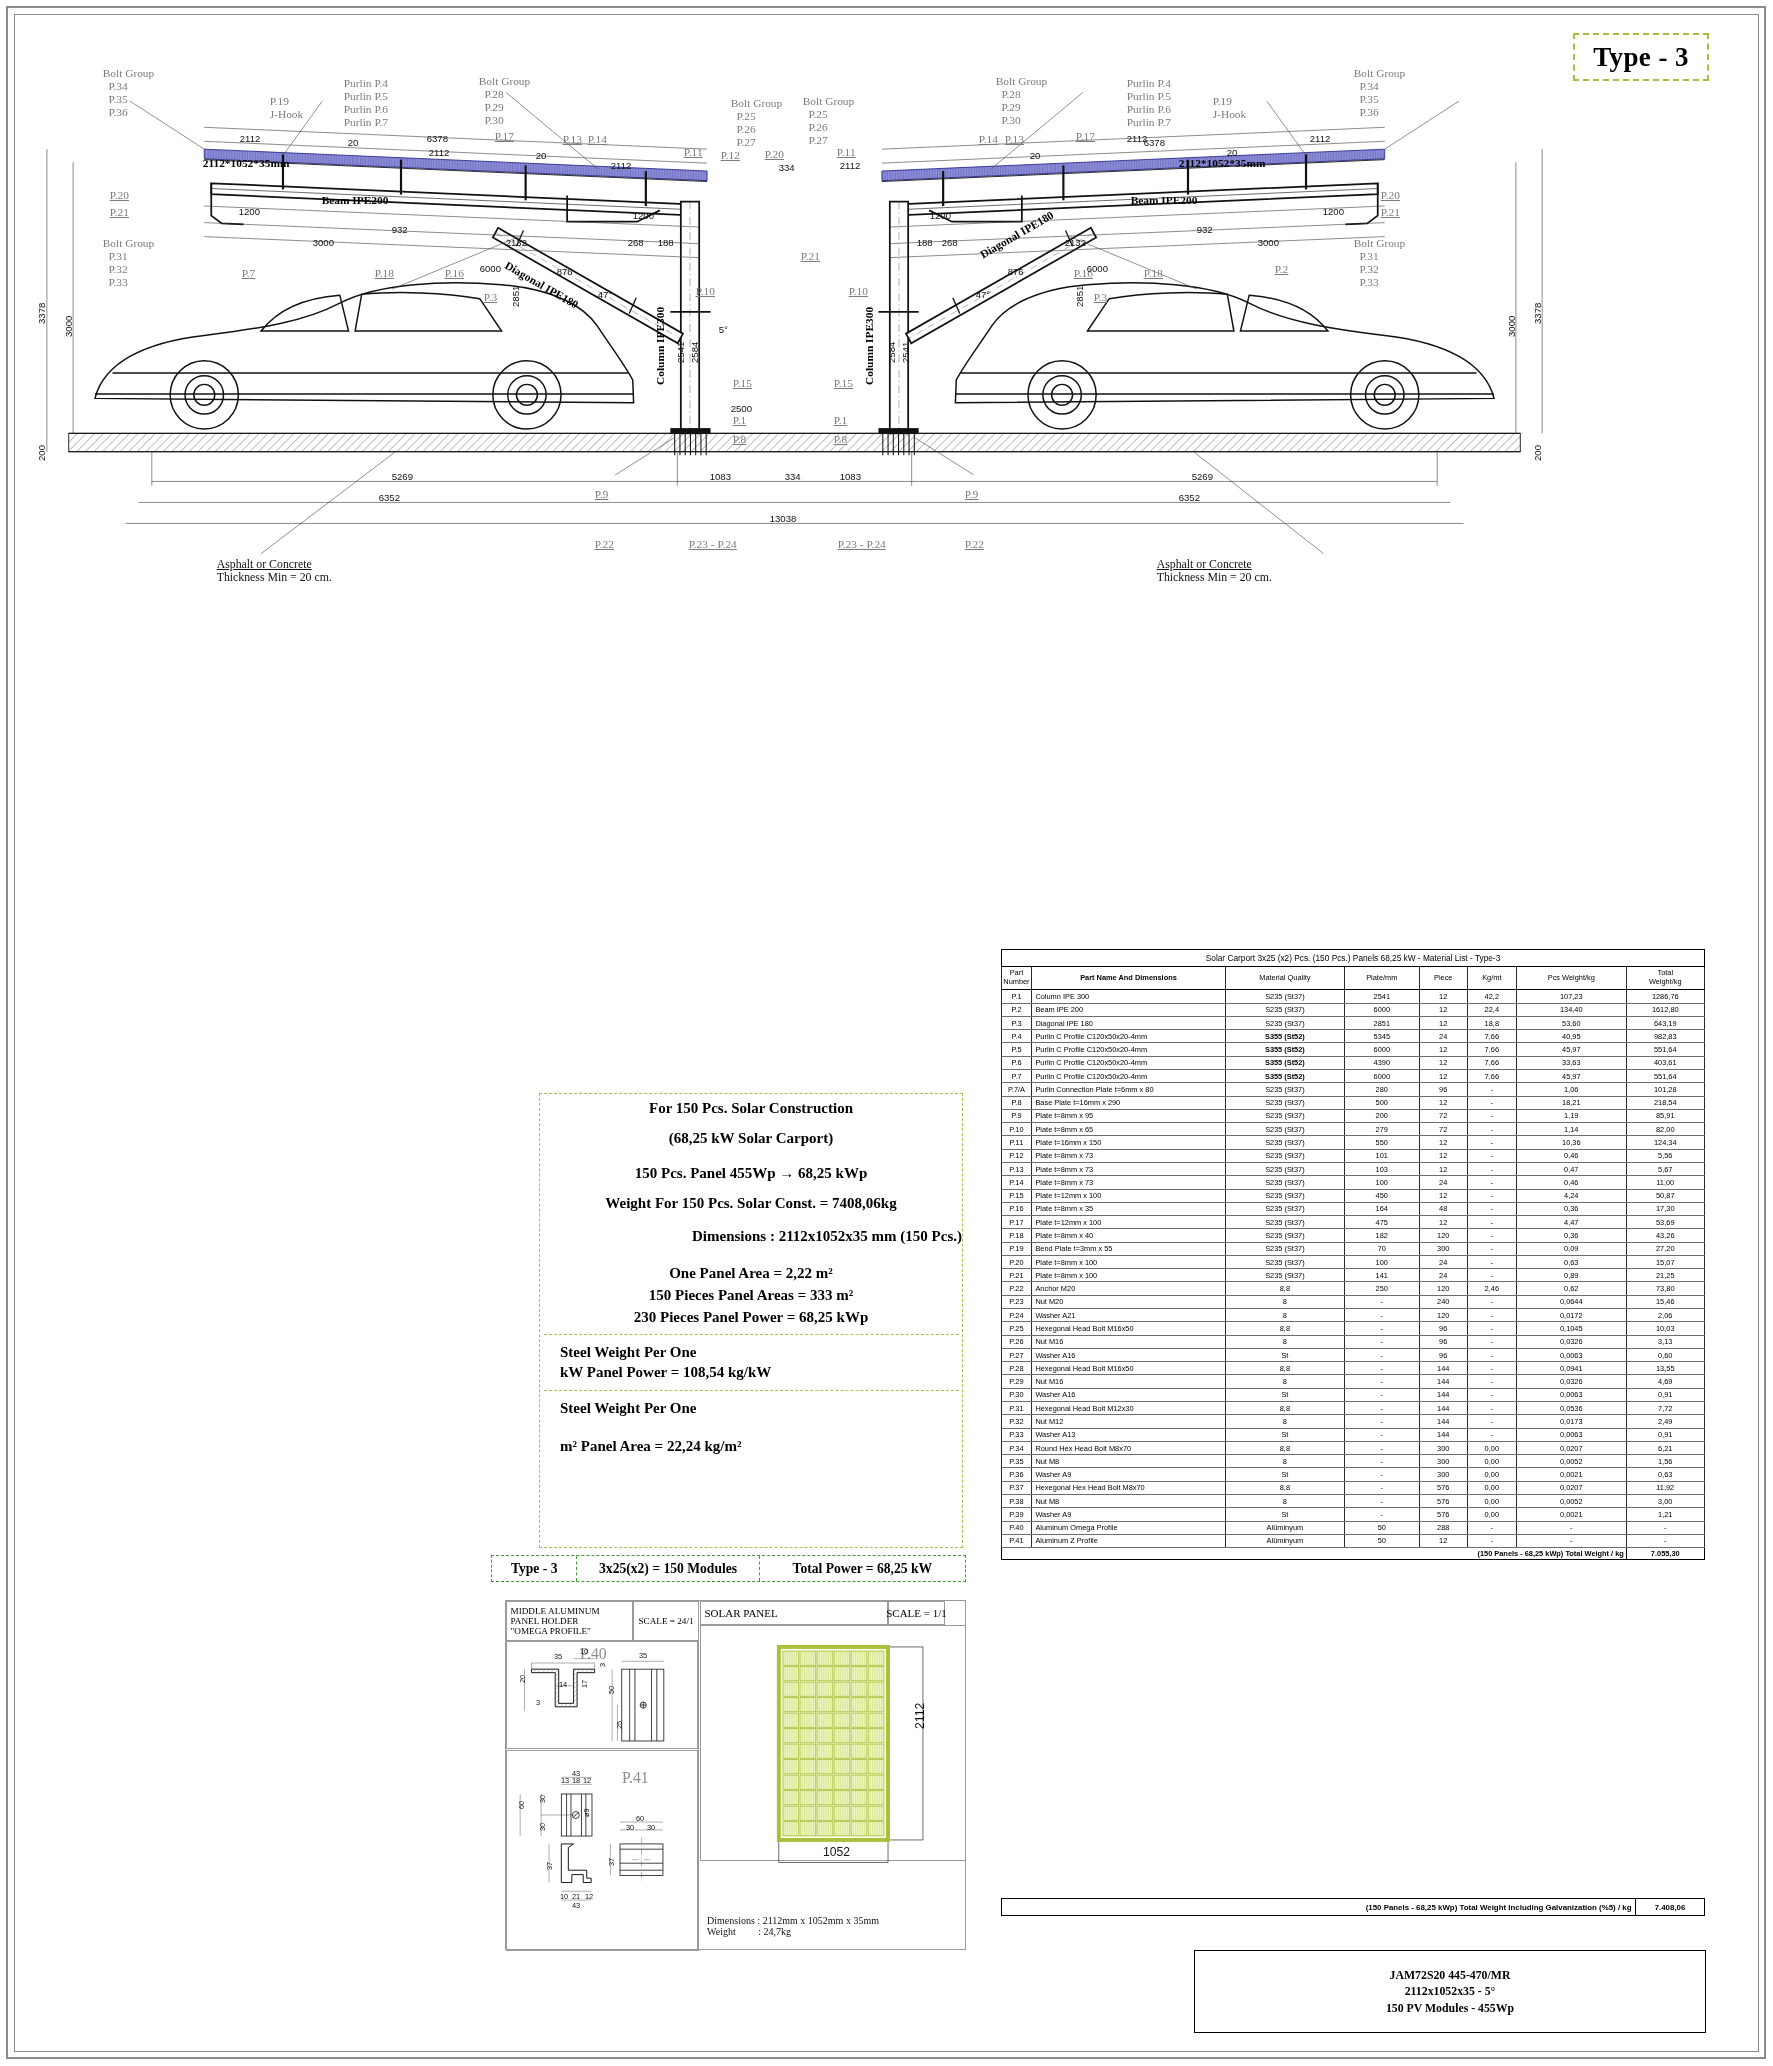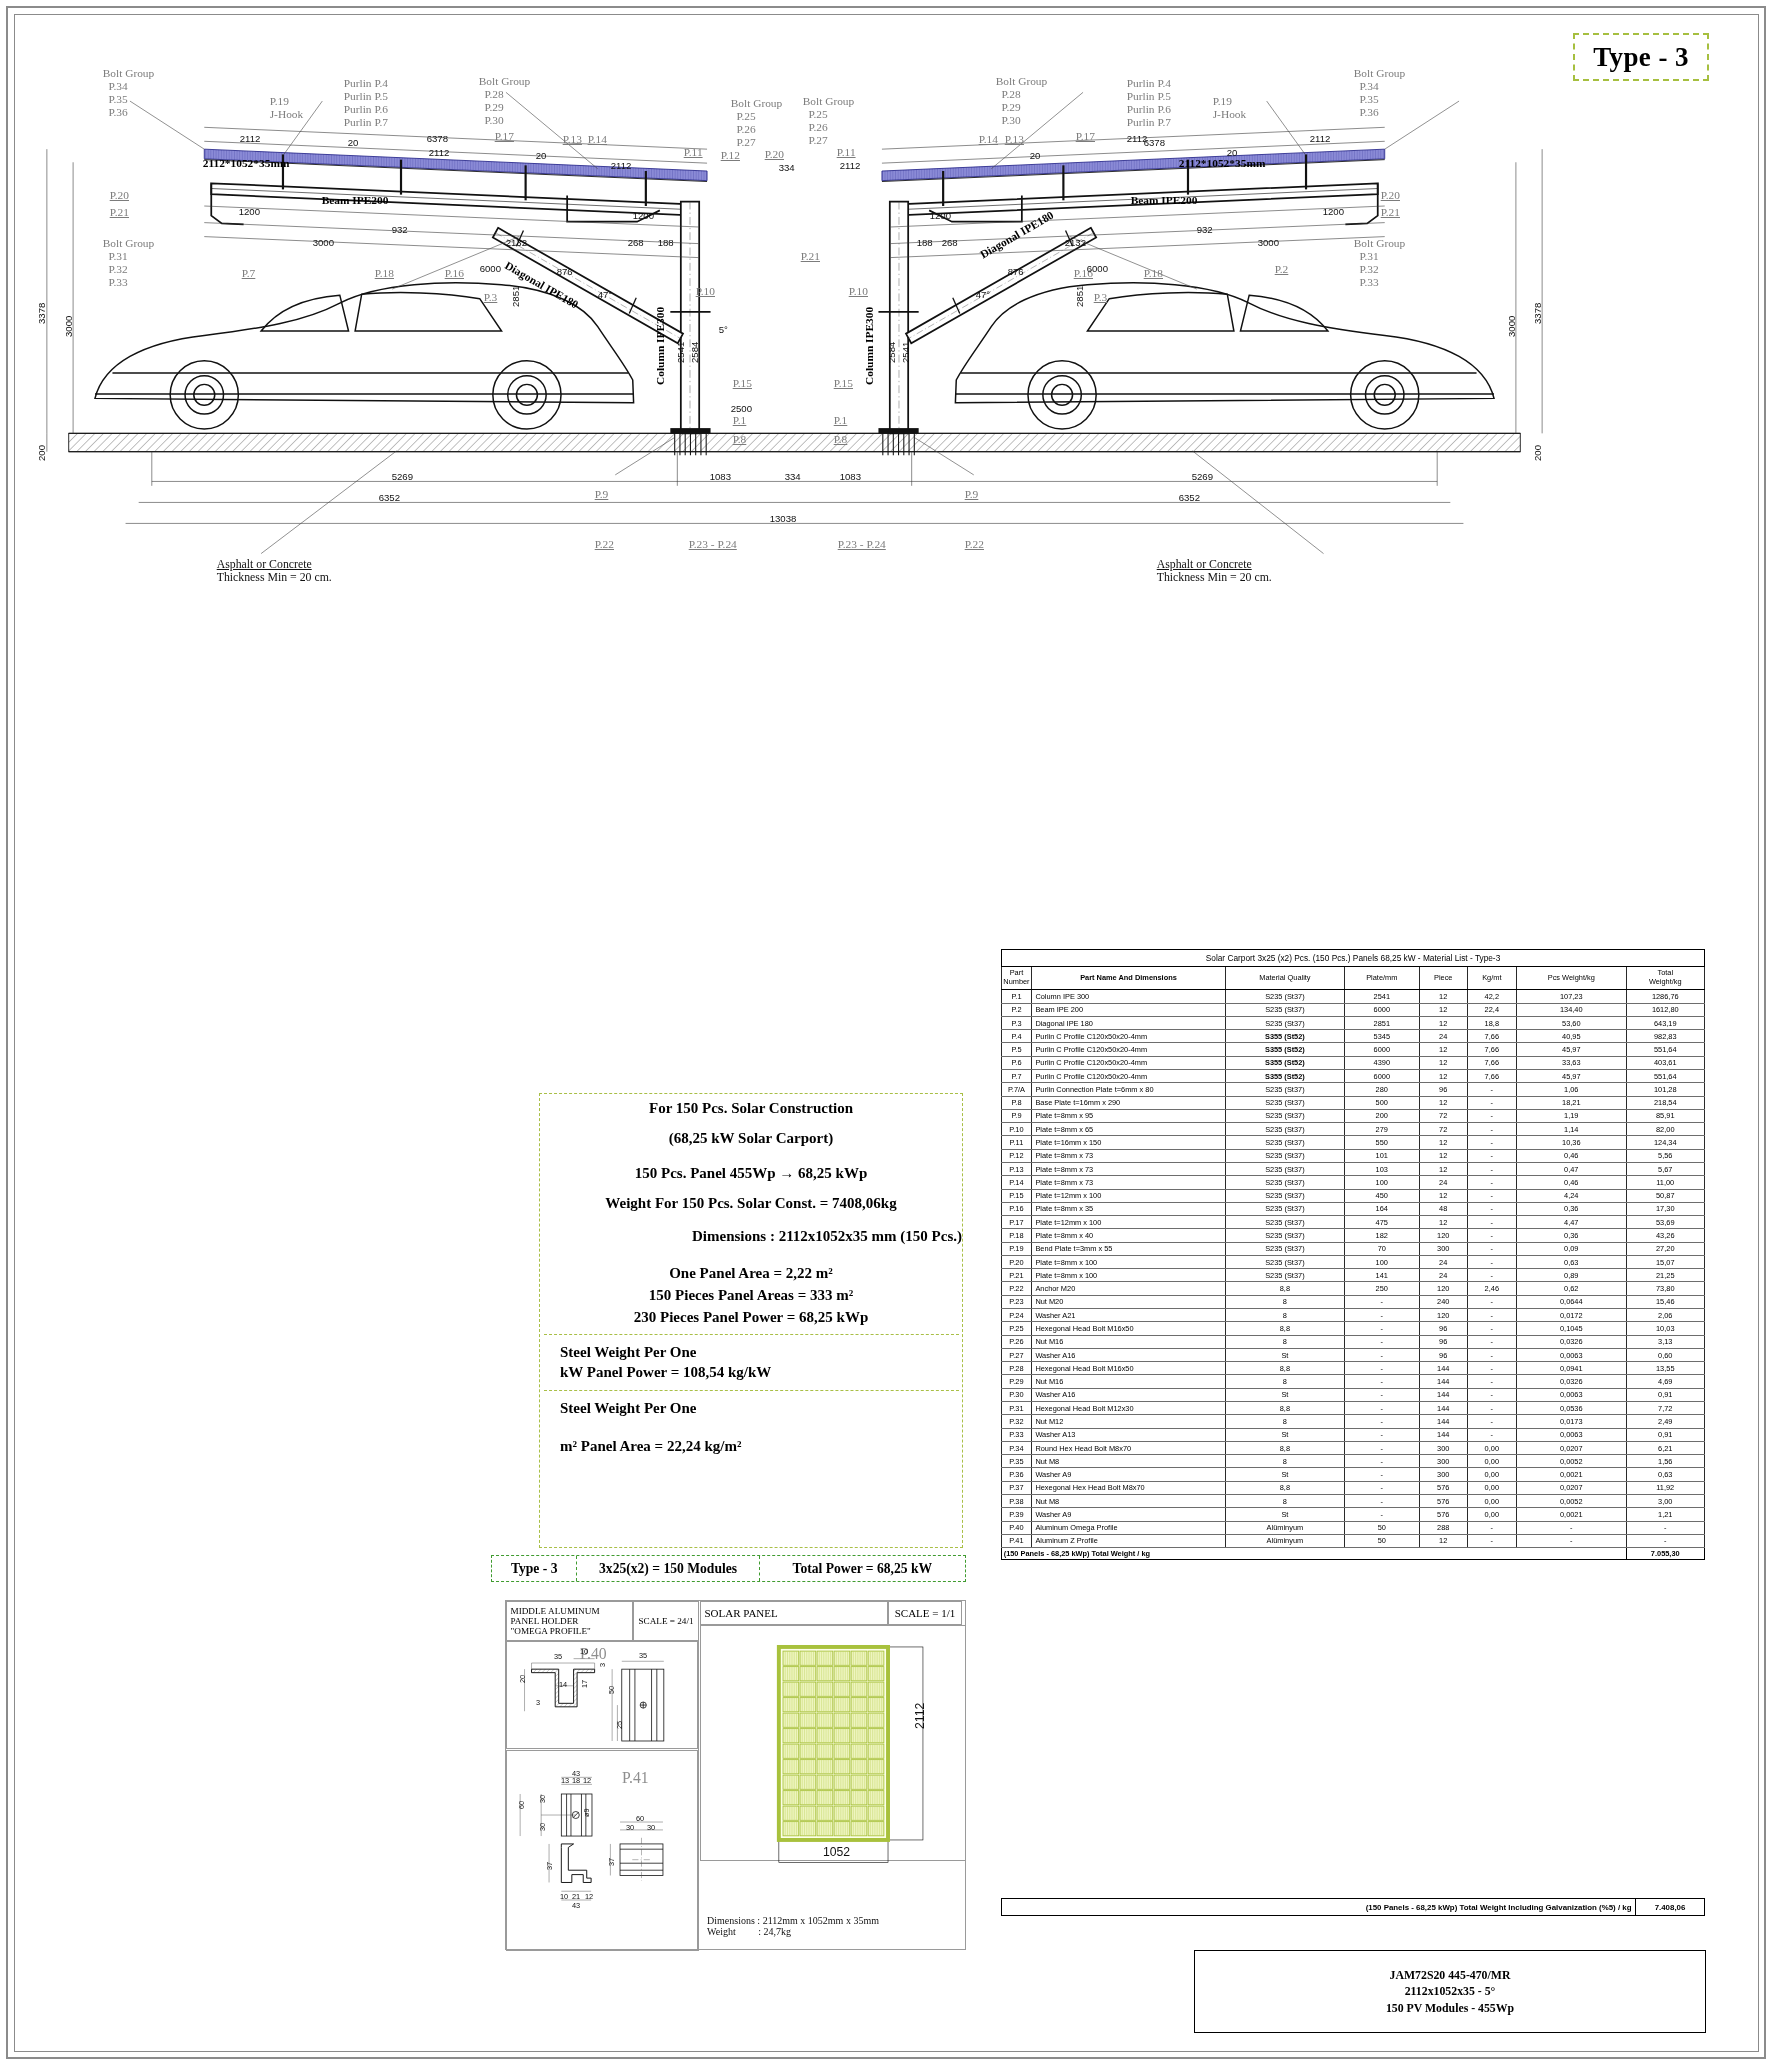--- a/index.html
+++ b/index.html
@@ -55,21 +55,21 @@
   
   #mtable{position:absolute;left:1001px;top:949px;width:704px;border-collapse:collapse;background:#fff;}
   #mtable td,#mtable th{border:0.4px solid #2a2a2a;font-family:"Liberation Sans",sans-serif;font-size:7.4px;padding:0.9px 1.7px;color:#000;}
   #mtable .ttl{border:1.3px solid #000;font-size:8.3px;text-align:center;padding:3.5px 1.7px;font-weight:normal;}
   #mtable thead th{text-align:center;font-weight:normal;font-size:7.4px;line-height:8.7px;padding:2.6px 1.3px;border-top:1.3px solid #000;border-bottom:1.3px solid #000;}
   #mtable tbody td{height:10.5px;text-align:center;}
   #mtable tbody td.pn{width:24.5px;}
   #mtable tbody td.nm{text-align:left;width:188px;padding-left:3.5px;}
   #mtable tbody td.b{font-weight:bold;}
   #mtable tbody tr td{border-bottom:0.4px solid #6d6d6d;}
-  .totrow td{border:1.3px solid #000 !important;font-weight:bold;text-align:left;padding-right:3.5px;font-size:7.9px;}
+  .totrow td{border:1.3px solid #000 !important;font-weight:bold;text-align:right;padding-right:3.5px;font-size:7.9px;}
   .totrow td.val{text-align:center !important;}
   #galv{position:absolute;left:1001px;top:1898px;width:704px;border-collapse:collapse;background:#fff;}
   #galv td{border:1.3px solid #000;font-family:"Liberation Sans",sans-serif;font-size:7.9px;font-weight:bold;padding:3.5px 3.5px;text-align:right;}
   #galv td.val{text-align:center;width:61px;}
 
   
   #titleblock{position:absolute;left:1194px;top:1950px;width:512px;height:83px;border:1.7px solid #000;box-sizing:border-box;background:#fff;display:flex;}
   #tb-left{flex:0 0 184px;display:flex;align-items:center;justify-content:center;font-weight:bold;font-size:14px;text-align:center;}
   #tb-right{flex:1;display:flex;flex-direction:column;align-items:center;justify-content:center;font-weight:bold;font-size:11.8px;line-height:16.6px;text-align:center;}
 </style>
@@ -539,21 +539,21 @@
       <div class="ddim" style="left:65px;top:150px;">43</div>
       <div class="ddim" style="left:129px;top:63px;">60</div>
       <div class="ddim" style="left:119px;top:72px;">30</div>
       <div class="ddim" style="left:140px;top:72px;">30</div>
       <div class="ddim v" style="left:100px;top:115px;">37</div>
     </div>
 
     <div class="dhdr" style="left:194px;top:0;width:188px;height:23.6px;">
       <span style="font-size:11px;">SOLAR PANEL</span>
     </div>
-    <div class="dhdr" style="left:382px;top:0;width:74px;height:23.6px;justify-content:center;align-items:center;">
+    <div class="dhdr" style="left:382px;top:0;width:57px;height:23.6px;justify-content:center;align-items:center;">
       <span style="font-size:11px;">SCALE = 1/1</span>
     </div>
 
     <div class="dcell" style="left:194px;top:23.6px;width:266px;height:236px;border:1.3px solid #9a9a9a;">
       <svg width="264" height="324" viewBox="0 0 604 742">
 
         <g stroke="#111" stroke-width="1.4" fill="none">
           <rect x="178" y="48" width="330" height="442"></rect>
           <rect x="178" y="490" width="250" height="52"></rect>
         </g>

